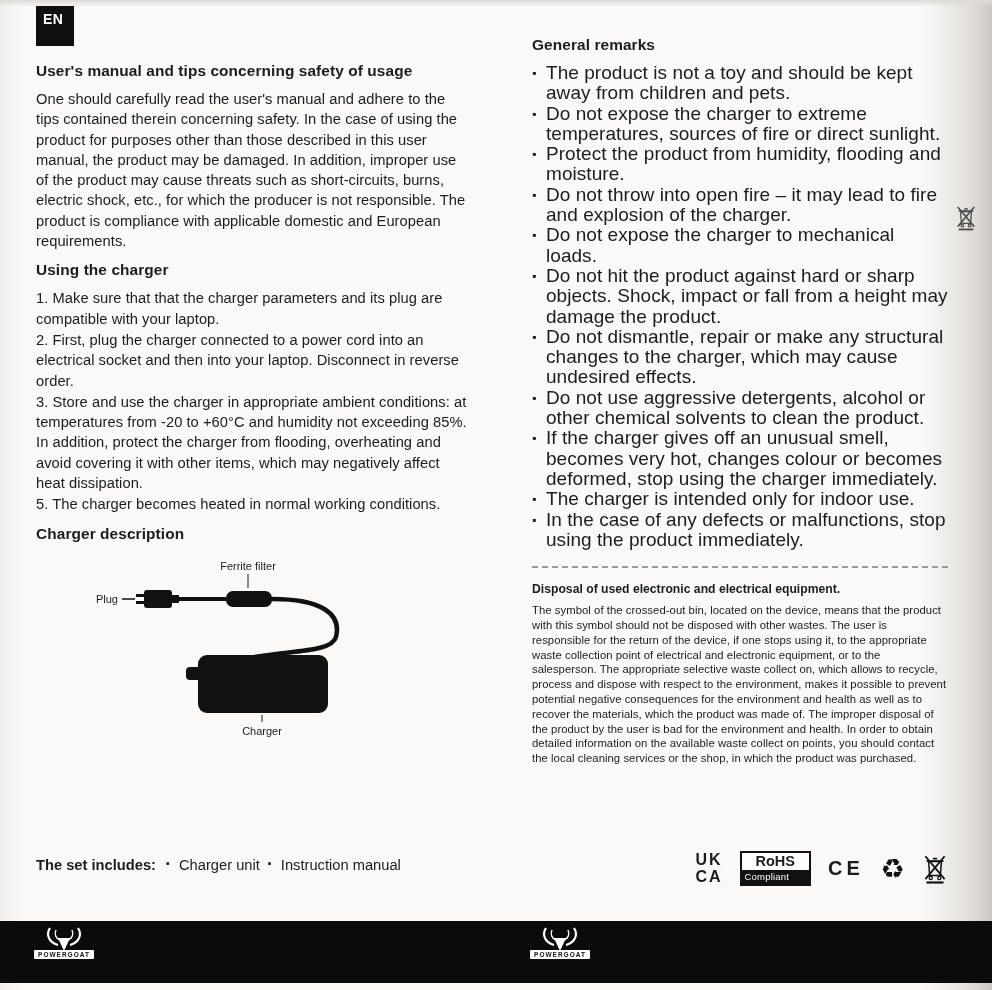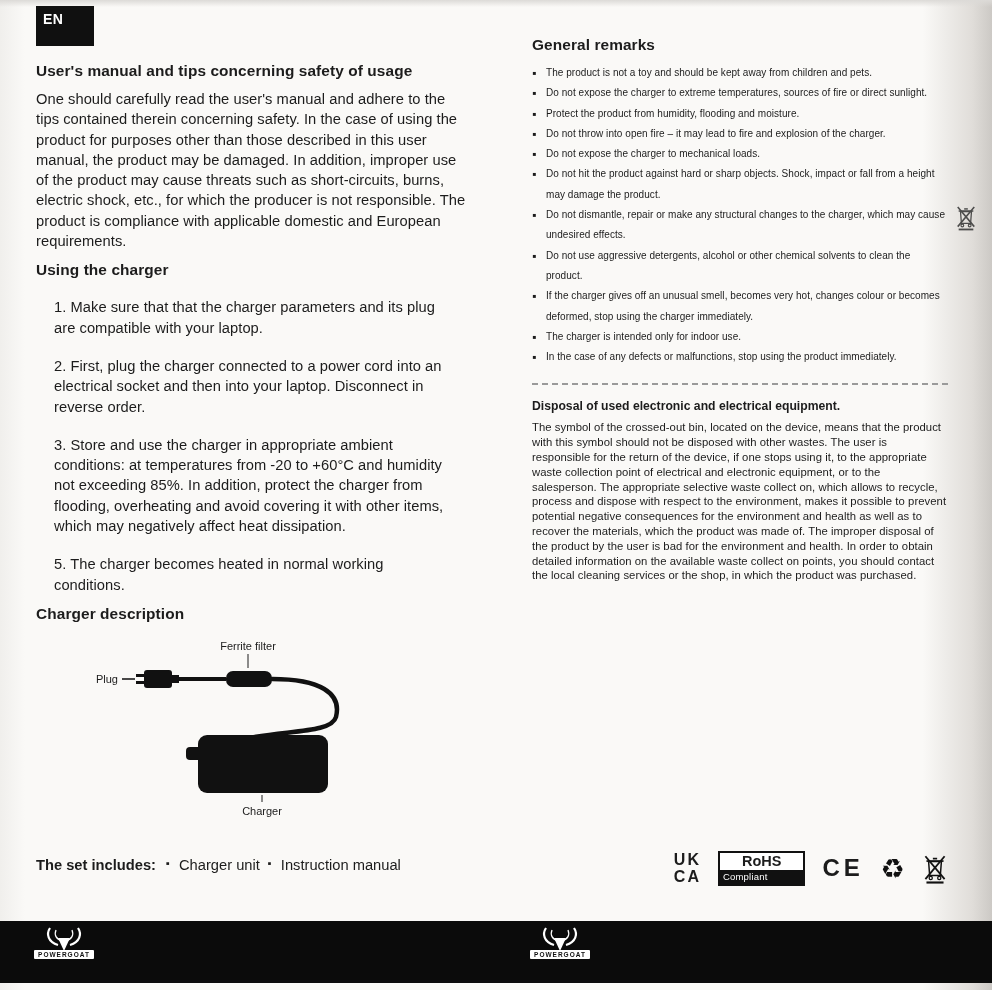--- a/index.html
+++ b/index.html
@@ -12,56 +12,56 @@
   }
   .page{
     position:relative;width:992px;height:990px;overflow:hidden;
     background:linear-gradient(90deg,#f0efec 0%,#faf9f7 2.5%,#faf9f7 93%,#e0ddd9 98%,#ccc9c5 100%);
   }
   .page::before{
     content:"";position:absolute;left:0;top:0;right:0;height:7px;
     background:linear-gradient(#dcdad7,rgba(255,255,255,0));pointer-events:none;
   }
   .en-badge{
-    position:absolute;left:36px;top:6px;width:58px;height:40px;background:#101010;color:#fff;
+    position:absolute;left:36px;top:6px;width:38px;height:40px;background:#101010;color:#fff;
     font-weight:bold;font-size:14px;padding:5px 0 0 7px;box-sizing:border-box;letter-spacing:.3px;
   }
   .col{position:absolute;}
   .col-left{left:36px;top:62px;width:432px;}
   .col-right{left:532px;top:36px;width:416px;}
   .h{font-size:15.4px;font-weight:700;margin:0 0 9px 0;letter-spacing:.1px;}
   .mt{margin-top:10px;}
   .body{font-size:14.7px;line-height:20.3px;margin:0;letter-spacing:.05px;}
-  .step{margin:18px;}
+  .step{margin:0;}
   .steps .step{margin-bottom:1px;}
   .bullets{margin-top:2px;}
   .bullet{
-    position:relative;padding-left:14px;font-size:10px;line-height:20.3px;letter-spacing:.05px;
+    position:relative;padding-left:14px;font-size:19px;line-height:20.3px;letter-spacing:.05px;
   }
   .bullet::before{
     content:"▪";position:absolute;left:0;top:0;font-size:12px;line-height:20.3px;color:#1c1c1c;
   }
   .dashed{border-top:2px dashed #9a9a9a;margin:16px 0 14px 0;width:100%;}
   .disposal-h{font-size:12.2px;font-weight:700;margin:0 0 7px 0;}
   .disposal-body{font-size:11.3px;line-height:14.8px;margin:0;letter-spacing:.05px;}
   .diagram{margin:14px 0 0 52px;}
   .diagram svg text{font-family:"Liberation Sans","DejaVu Sans",sans-serif;font-size:11px;fill:#1c1c1c;}
   .set-includes{position:absolute;left:36px;top:857px;font-size:14.7px;white-space:nowrap;}
   .si-label{font-weight:700;margin-right:2px;}
   .si-item{position:relative;padding-left:13px;margin-left:8px;}
   .si-item::before{content:"▪";position:absolute;left:0;top:0;font-size:11px;}
   .marks{
     position:absolute;left:532px;top:845px;width:416px;height:46px;
     display:flex;justify-content:flex-end;align-items:center;gap:17px;
   }
   .ukca{font-weight:700;font-size:16px;line-height:17px;letter-spacing:2px;}
   .rohs{border:2px solid #111;background:#fff;}
-  .rohs-top{font-weight:700;font-size:14.5px;padding:0 22px;text-align:center;line-height:17px;}
+  .rohs-top{font-weight:700;font-size:14.5px;padding:0 14px;text-align:center;line-height:17px;}
   .rohs-bottom{background:#111;color:#fff;font-size:9.5px;padding:1px 3px 2px;letter-spacing:.2px;}
-  .ce{font-weight:700;font-size:24px;letter-spacing:4px;}
+  .ce{font-weight:700;font-size:20px;letter-spacing:4px;}
   .recycle{font-family:"DejaVu Sans",sans-serif;font-size:27px;line-height:1;color:#111;}
   .weee{display:block;}
   .edge-weee{position:absolute;right:15px;top:203px;opacity:.85;}
   .footer{position:absolute;left:0;top:921px;width:992px;height:62px;background:#0b0b0b;}
   .logo{position:absolute;top:5px;width:62px;display:flex;flex-direction:column;align-items:center;color:#fff;}
   .brand{
     font-size:6.5px;font-weight:700;letter-spacing:1px;color:#111;background:#fff;
     padding:1px 4px;margin-top:-3px;border-radius:1px;
   }
 </style>

